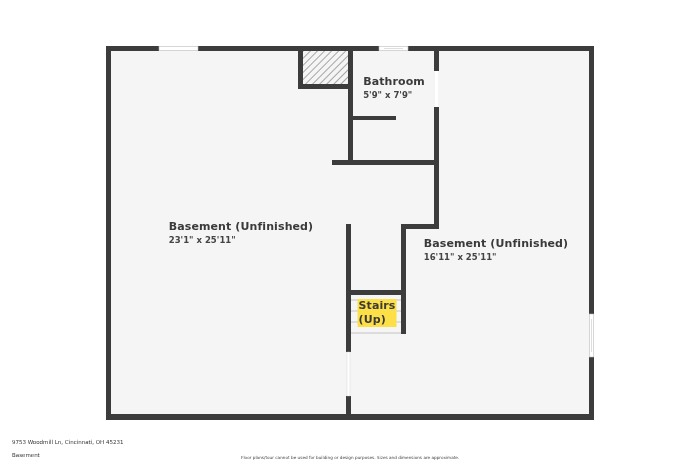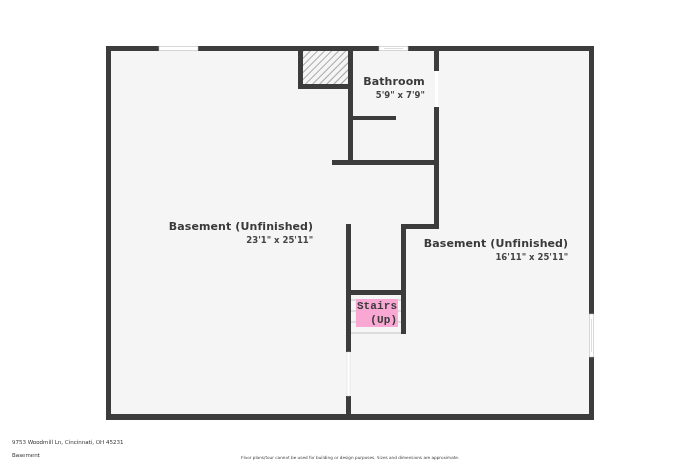--- a/index.html
+++ b/index.html
@@ -1,18 +1,18 @@
 <!DOCTYPE html>
 <html><head>
 <meta charset="utf-8">
 <style>
   html, body { margin:0; padding:0; background:#ffffff; }
   body { width:700px; height:467px; position:relative; overflow:hidden; font-family:"DejaVu Sans", sans-serif; }
   .plan { position:absolute; left:0; top:0; width:700px; height:467px; }
-  .room-label { position:absolute; text-align:right; color:#3a3a3a; transform:translateX(-50%); white-space:nowrap; }
+  .room-label { position:absolute; text-align:left; color:#3a3a3a; transform:translateX(-50%); white-space:nowrap; }
   .room-name { font-size:11px; font-weight:bold; letter-spacing:0.1px; }
   .room-dim { font-size:8.5px; font-weight:bold; margin-top:2px; color:#444; }
   .footer { position:absolute; color:#333; font-size:5.5px; }
   .disclaimer { position:absolute; left:241px; top:455px; font-size:4.2px; color:#444; white-space:nowrap; }
 </style>
 </head>
 <body>
 
 <svg class="plan" width="700" height="467" viewBox="0 0 700 467" xmlns="http://www.w3.org/2000/svg">
   <defs>
@@ -81,20 +81,20 @@
 <div class="room-label" style="left:496px; top:237px;">
   <div class="room-name">Basement (Unfinished)</div>
   <div class="room-dim">16'11" x 25'11"</div>
 </div>
 
 <div class="room-label" style="left:394px; top:75px;">
   <div class="room-name">Bathroom</div>
   <div class="room-dim">5'9" x 7'9"</div>
 </div>
 
-<div class="room-label" style="left:377px; top:299px; background:#f9a8d4; padding:0 1px; line-height:14px;font-family:Liberation Mono, monospace;">
+<div class="room-label" style="left:377px; top:299px; background:#fde047; padding:0 1px; line-height:14px;">
   <div class="room-name">Stairs</div>
   <div class="room-name">(Up)</div>
 </div>
 
 <div class="footer" style="left:12px; top:439px;">9753 Woodmill Ln, Cincinnati, OH 45231</div>
 <div class="footer" style="left:12px; top:452px;">Basement</div>
 <div class="disclaimer">Floor plans/tour cannot be used for building or design purposes. Sizes and dimensions are approximate.</div>
 
 </body></html>

